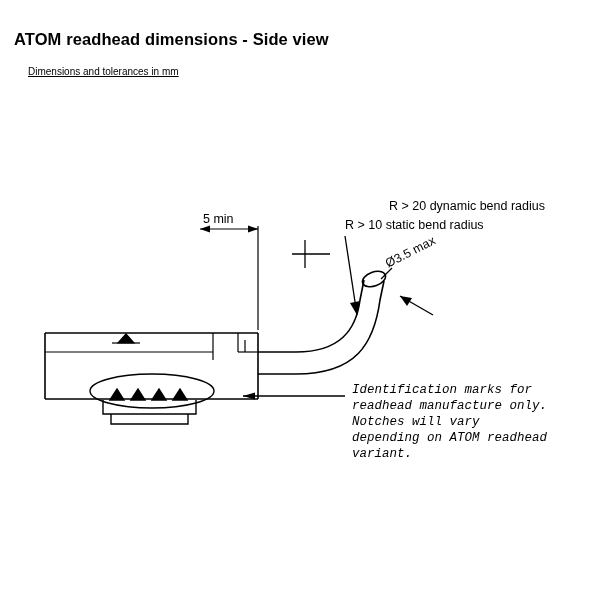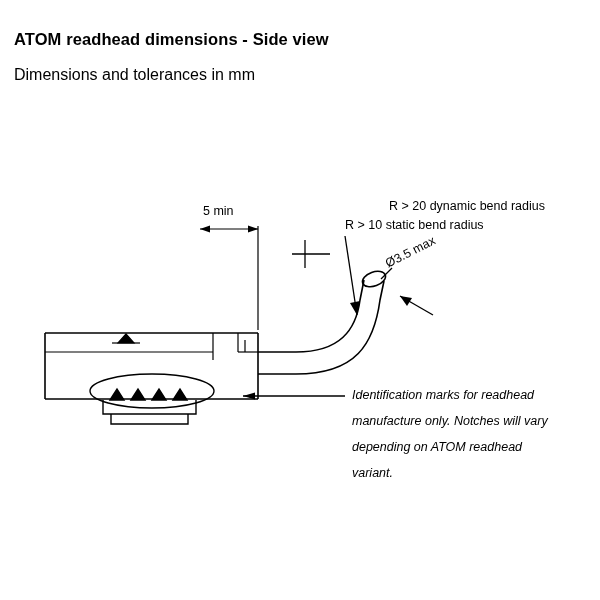--- a/index.html
+++ b/index.html
@@ -23,49 +23,51 @@
   .title {
     position: absolute;
     left: 14px;
     top: 30px;
     font-size: 16.5px;
     font-weight: bold;
     letter-spacing: 0.1px;
   }
   .subtitle {
     position: absolute;
-    left: 14px;
+    left: 28px;
     top: 66px;
-    font-size: 16px;
+    font-size: 10px;
     font-weight: normal;
+    text-decoration: underline;
   }
   .drawing {
     position: absolute;
     left: 0;
     top: 0;
     width: 600px;
     height: 600px;
   }
   .anno {
     position: absolute;
     font-size: 12.5px;
     white-space: nowrap;
   }
   #note-block {
     position: absolute;
     left: 352px;
     top: 382px;
     width: 200px;
     font-size: 12.5px;
     font-style: italic;
-    line-height: 26px;
+    line-height: 16px;
+    font-family: Liberation Mono, monospace;
   }
   #label-bend1 { left: 345px; top: 199px; margin-left: 44px; }
   #label-bend2 { left: 345px; top: 218px; text-align: center; }
-  #label-5min  { left: 203px; top: 204px; }
+  #label-5min  { left: 203px; top: 212px; }
   #label-dia   { left: 383px; top: 258px; transform: rotate(-27deg); transform-origin: left top; }
 </style>
 </head>
 <body>
 
 <div id="page">
 
   <div class="title">ATOM readhead dimensions - Side view</div>
   <div class="subtitle">Dimensions and tolerances in mm</div>
 

